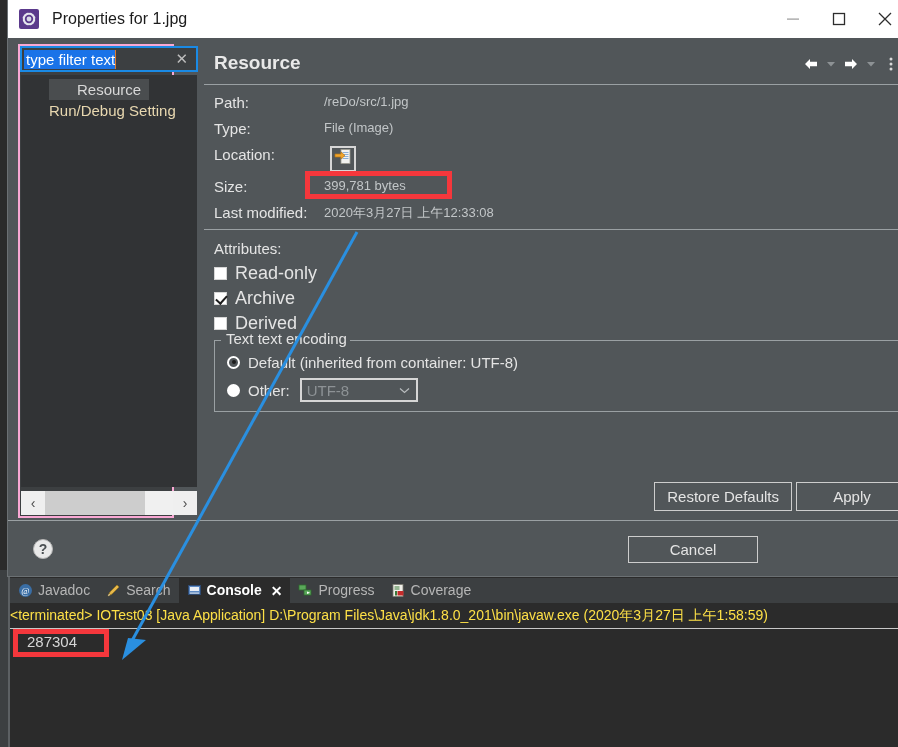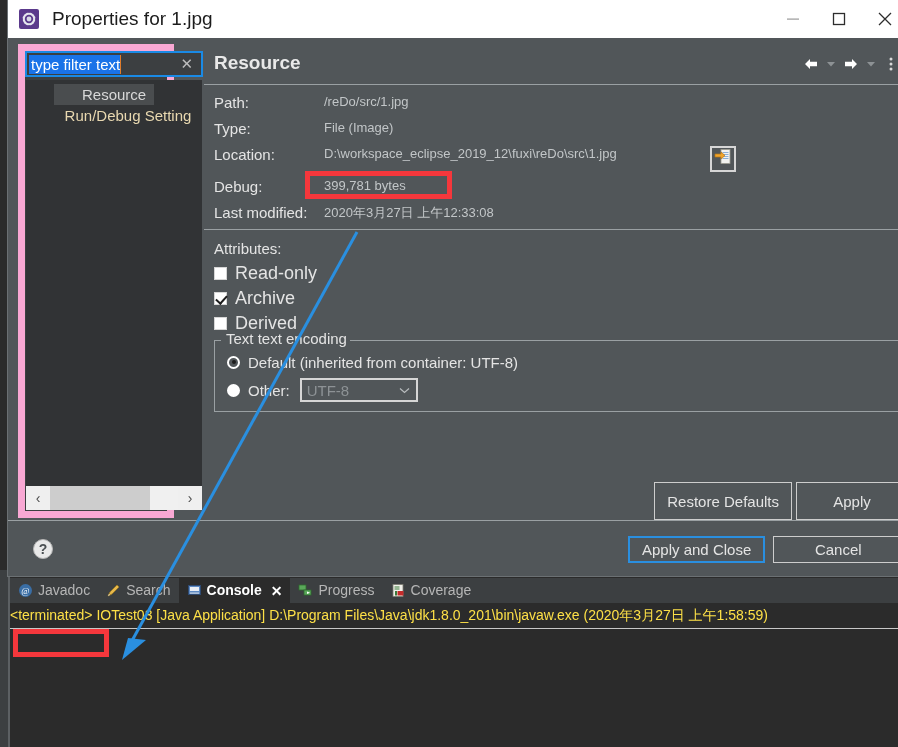--- a/index.html
+++ b/index.html
@@ -77,35 +77,35 @@
     background: #515659;
     box-shadow: 0 0 0 1px #6b7073;
   }
   .titlebar {
     position: absolute; left: 0; top: 0; width: 900px; height: 38px;
     background: #ffffff;
     display: flex; align-items: center;
   }
   .title-icon { margin-left: 10px; width: 22px; height: 22px; flex: 0 0 22px; }
   .title-text {
-    margin-left: 12px; color: #1c1c1c; font-size: 19px;
+    margin-left: 12px; color: #1c1c1c; font-size: 16px;
     font-family: "Liberation Sans", sans-serif;
   }
   .win-btns { margin-left: auto; display: flex; height: 38px; }
   .win-btn {
     width: 46px; height: 38px; display: flex; align-items: center; justify-content: center;
     color: #3a3a3a;
   }
   .win-btn.min { color: #888; }
 
   
   .leftpanel {
     position: absolute; left: 10px; top: 44px; width: 156px; height: 474px;
     background: #3c3f41;
-    border: 7px solid #f9a8d4;
+    border: 2px solid #f9a8d4;
   }
   .filterbox {
     position: absolute; left: 0px; top: 0px; width: 178px; height: 26px;
     background: #3c3f41;
     border: 2px solid #1a8ae5;
     display: flex; align-items: center;
   }
   .filter-val {
     background: #1a73e8; color: #ffffff; font-size: 15px;
     margin-left: 2px; padding: 1px 0px 1px 2px;
@@ -116,21 +116,21 @@
   }
   .tree {
     position: absolute; left: 1px; top: 29px; width: 176px; height: 412px;
     background: #313335;
     padding-top: 4px;
   }
   .tree-item {
     font-size: 15px; color: #d8d8d8; padding: 2px 0 2px 28px; white-space: nowrap;
   }
   .tree-item.sel { background: #4a4d4f; display: inline-block; padding-right: 8px; }
-  .tree-item.accel { color: #e8d8b0; text-align: center; }
+  .tree-item.accel { color: #e8d8b0; }
   .hscroll {
     position: absolute; left: 1px; bottom: 1px; width: 176px; height: 24px;
     background: #efefef; display: flex; align-items: center;
   }
   .hs-arrow { width: 24px; height: 24px; display: flex; align-items: center; justify-content: center; color: #4b4b4b; font-size: 14px; }
   .hs-track { flex: 1; height: 24px; background: #f0f0f0; position: relative; }
   .hs-thumb { position: absolute; left: 0; top: 0; width: 78%; height: 24px; background: #cdcdcd; }
 
   
   .rightpanel {
@@ -207,21 +207,21 @@
     background: #515659; border: 2px solid #d6d6d6;
     display: flex; align-items: center;
   }
   .combo-val { color: #8d9295; font-size: 15px; margin-left: 5px; }
   .combo-caret { margin-left: auto; margin-right: 6px; color: #b8bcbe; font-size: 11px; }
 
   .btnrow-top {
     position: absolute; right: 0px; top: 438px; display: flex; gap: 4px;
   }
   .btn {
-    min-width: 112px; height: 38px; padding: 0 12px;
+    min-width: 112px; height: 29px; padding: 0 12px;
     background: #515659; border: 1px solid #cdcdcd;
     color: #e4e4e4; font-size: 15px;
     display: flex; align-items: center; justify-content: center;
   }
   .dlg-hr {
     position: absolute; left: 0; top: 520px; width: 900px; height: 1px; background: #9aa0a3;
   }
   .help-btn {
     position: absolute; left: 24px; top: 538px; width: 22px; height: 22px;
   }
@@ -302,20 +302,23 @@
               <rect x="6.5" y="8" width="6" height="4.5" fill="#c42b2b"></rect>
               <rect x="4" y="8" width="2" height="4.5" fill="#3a7a3a"></rect>
             </svg>
           </span>
           <span class="clabel">Coverage</span>
         </div>
       </div>
 
       <div class="console-header">&lt;terminated&gt; IOTest03 [Java Application] D:\Program Files\Java\jdk1.8.0_201\bin\javaw.exe (2020年3月27日 上午1:58:59)</div>
       <div class="console-sep"></div>
+      <div class="console-body">
+        <div class="console-line">287304</div>
+      </div>
     </div>
   </div>
 
   <div class="dialog">
 
     <div class="titlebar">
       <span class="title-icon">
         <svg width="22" height="22" viewBox="0 0 22 22">
           <rect x="1" y="1" width="20" height="20" rx="2" fill="#5b3a8c"></rect>
           <g fill="#e6e6ef">
@@ -410,36 +413,35 @@
         <div class="frow">
           <div class="flabel">Path:</div>
           <div class="fval">/reDo/src/1.jpg</div>
         </div>
         <div class="frow">
           <div class="flabel">Type:</div>
           <div class="fval">File  (Image)</div>
         </div>
         <div class="frow" style="height:32px;">
           <div class="flabel">Location:</div>
-          <div class="fval wide">D:\workspace_eclipse_2019_12\fuxi\reDo\src\1.jpg</div>
           <div class="loc-btn">
             <span>
               <svg width="18" height="18" viewBox="0 0 18 18">
                 <rect x="7" y="1.5" width="9" height="14" fill="#f2f2ef" stroke="#9a9a90" stroke-width="0.8"></rect>
                 <rect x="8.5" y="4" width="6" height="0.9" fill="#7fa8d4"></rect>
                 <rect x="8.5" y="6" width="6" height="0.9" fill="#7fa8d4"></rect>
                 <rect x="8.5" y="8" width="6" height="0.9" fill="#7fa8d4"></rect>
                 <rect x="8.5" y="10" width="6" height="0.9" fill="#7fa8d4"></rect>
                 <path d="M1 6 L7 6 L7 4 L11 7.5 L7 11 L7 9 L1 9 Z" fill="#f0a32a" stroke="#b87612" stroke-width="0.7"></path>
               </svg>
             </span>
           </div>
         </div>
         <div class="frow">
-          <div class="flabel">Debug:</div>
+          <div class="flabel">Size:</div>
           <div class="fval">399,781  bytes</div>
         </div>
         <div class="frow">
           <div class="flabel">Last modified:</div>
           <div class="fval">2020年3月27日 上午12:33:08</div>
         </div>
       </div>
 
       <div class="sec-hr"></div>
 
@@ -492,21 +494,20 @@
     <div class="help-btn">
       <span>
         <svg width="22" height="22" viewBox="0 0 22 22">
           <circle cx="11" cy="11" r="9.5" fill="#e9e9e9" stroke="#b5b5b5" stroke-width="1"></circle>
           <text x="11" y="16" font-size="14" font-weight="bold" fill="#4a4f52" text-anchor="middle" font-family="Liberation Sans, sans-serif">?</text>
         </svg>
       </span>
     </div>
 
     <div class="btnrow-bot">
-      <div class="btn primary">Apply and Close</div>
       <div class="btn cancel">Cancel</div>
     </div>
   </div>
 
   <div class="anno-box" style="left:305px; top:171px; width:147px; height:28px;"></div>
   <div class="anno-box" style="left:13px; top:629px; width:96px; height:28px;"></div>
 
   <svg class="anno-arrow" width="898" height="747">
     <line x1="357" y1="232" x2="128" y2="648" stroke="#2a8fe0" stroke-width="3"></line>
     <path d="M122 660 L146 640 L128 638 Z" fill="#2a8fe0"></path>

